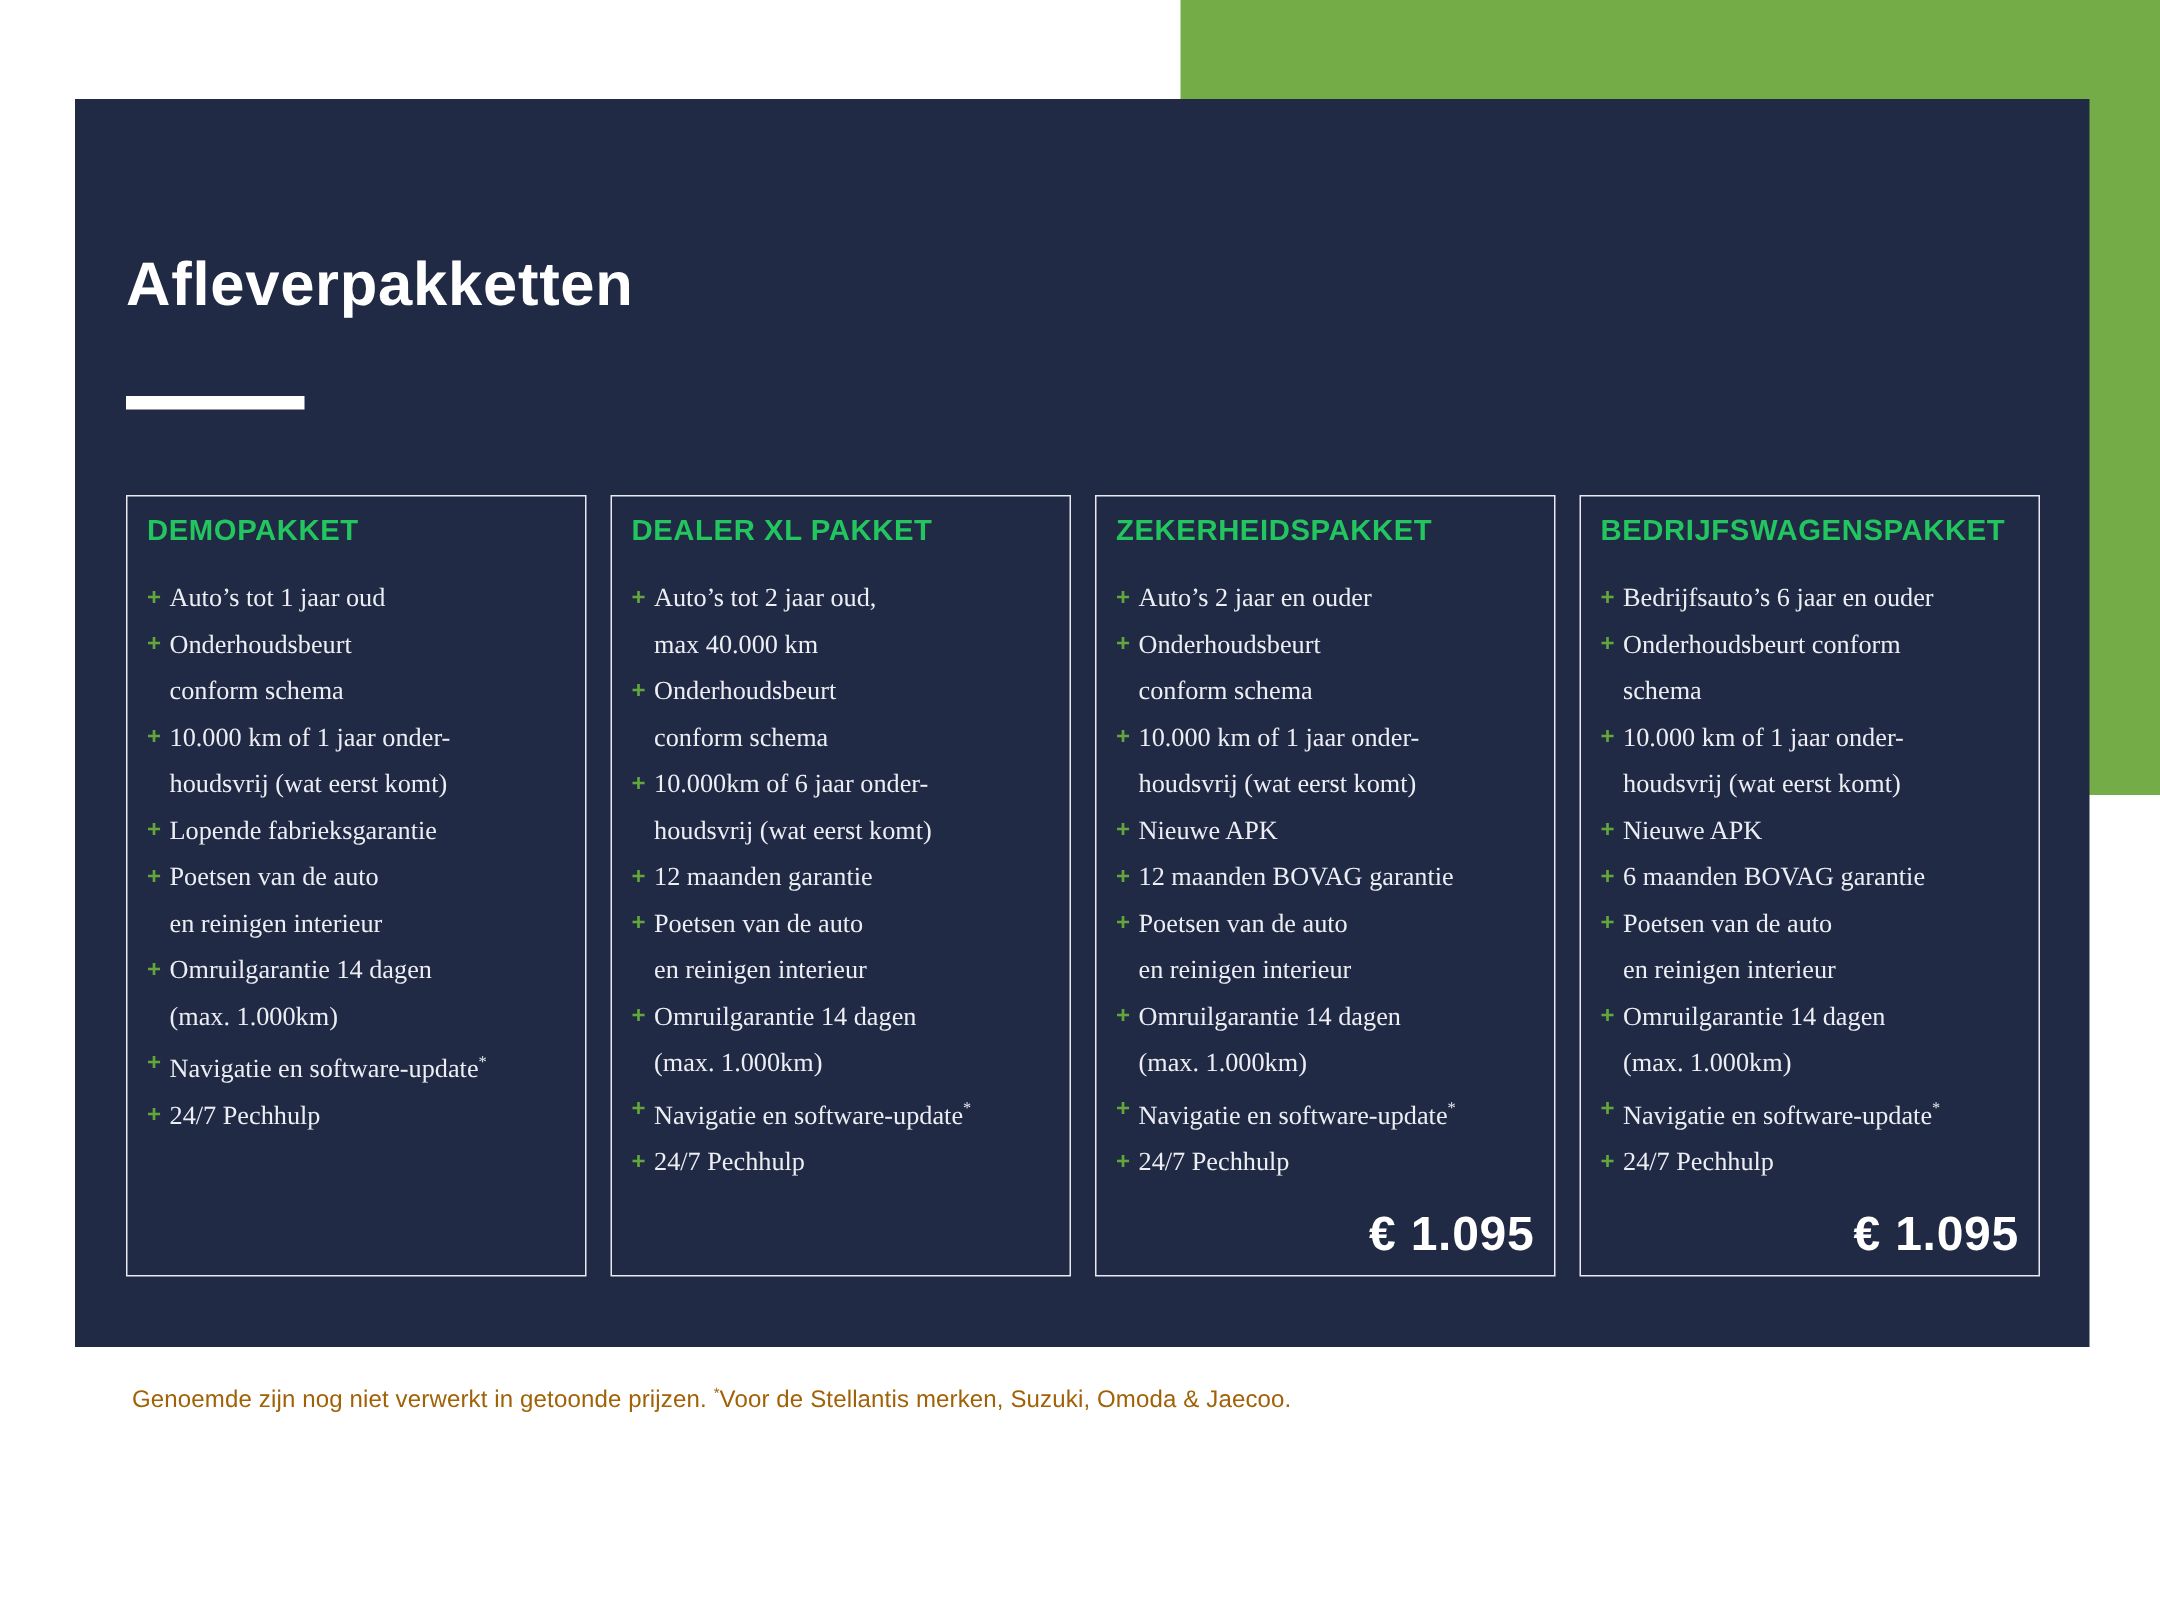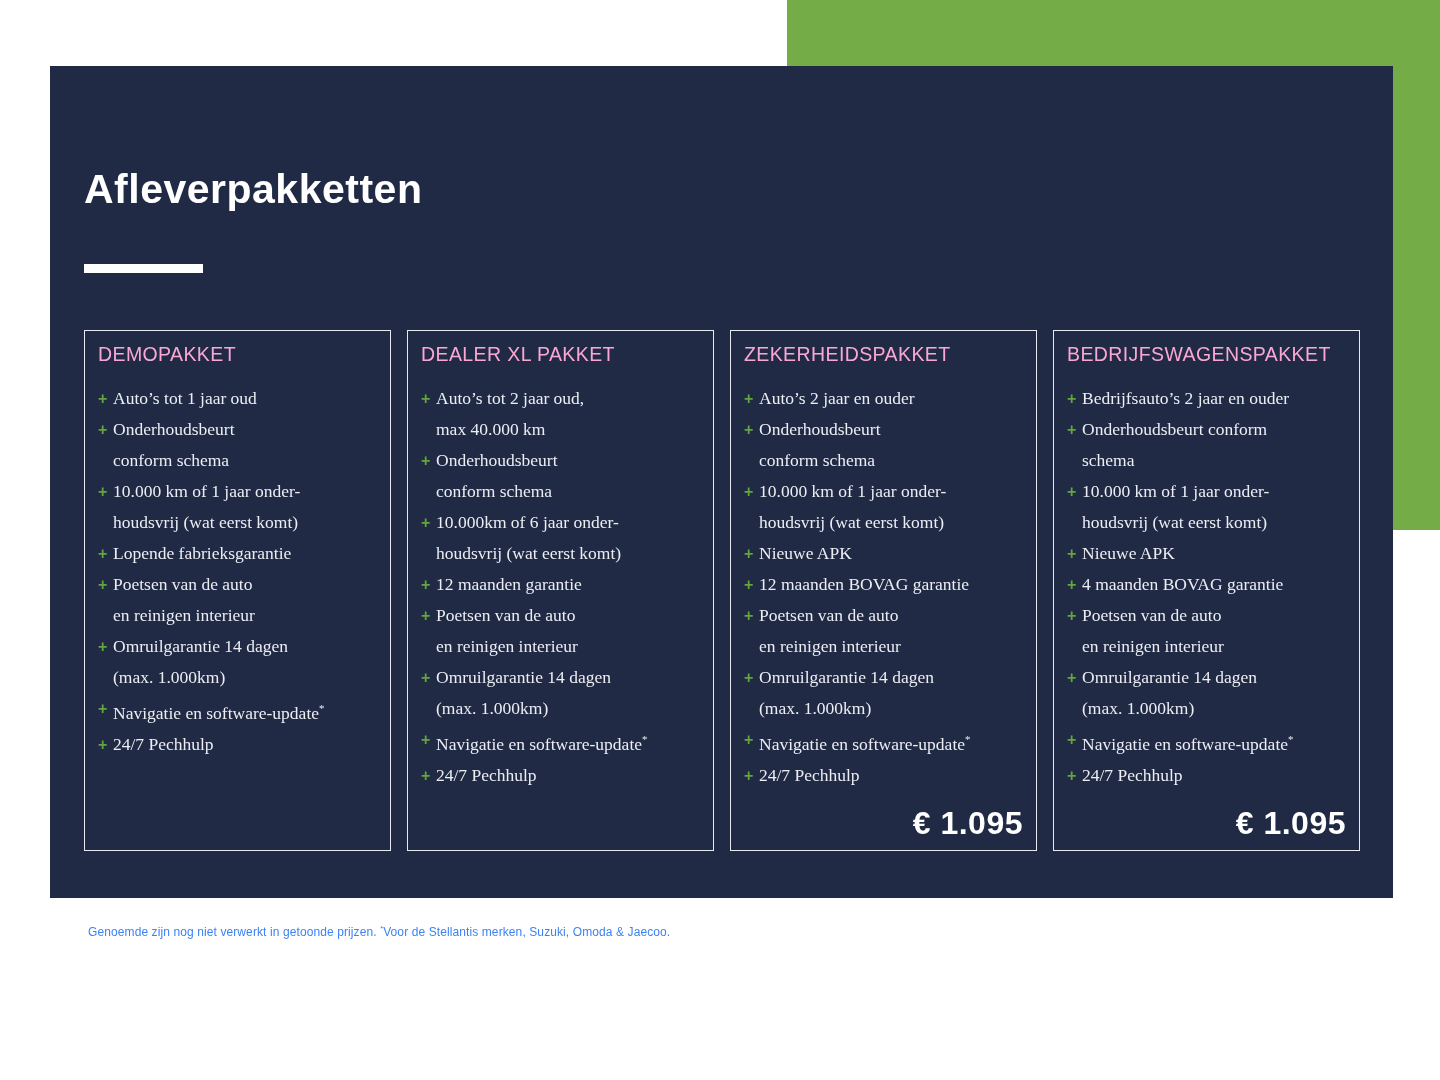--- a/index.html
+++ b/index.html
@@ -23,40 +23,40 @@
     position:absolute; left:34px; top:198px; width:119px; height:9px; background:#ffffff;
   }
   .cards {
     position:absolute; left:34px; top:264px; display:flex; gap:16px;
   }
   .card {
     width:307px; height:521px; box-sizing:border-box;
     border:1.5px solid #E7EAF0; padding:12px 13px 0 13px;
   }
   .card-title {
-    margin:0; font-size:19.5px; font-weight:400; color:#f9a8d4; letter-spacing:0.4px;
+    margin:0; font-size:19.5px; font-weight:700; color:#22c55e; letter-spacing:0.4px;
   }
   .items {
     list-style:none; margin:17px 0 0 0; padding:0;
     font-size:17.5px; line-height:31px; color:#ECEEF4;
   }
   .items li { position:relative; padding-left:15px; }
   .plus {
     position:absolute; left:0; top:0;
     color:var(--plus,#63A63E); font-weight:700; font-size:16px;
   }
   .item-text { white-space:pre-line;font-family:Liberation Serif, serif; }
   sup.star { font-size:62%; }
   .price {
     margin-top:14px; text-align:right;
     font-size:32px; font-weight:700; color:#ffffff; letter-spacing:0.5px;
   }
   .footnote {
     position:absolute; left:88px; top:924px; margin:0;
-    font-size:12px; color:#3b82f6; letter-spacing:0.1px;
+    font-size:16px; color:#a16207; letter-spacing:0.1px;
   }
 </style>
 </head>
 <body>
 
 <div class="stage">
   <div class="green-block"></div>
   <div class="panel">
     <h1 class="title">Afleverpakketten</h1>
     <div class="underline"></div>
@@ -114,27 +114,27 @@
 (max. 1.000km)</span></li>
             <li><span class="plus">+</span><span class="item-text">Navigatie en software-update<sup class="star">*</sup></span></li>
             <li><span class="plus">+</span><span class="item-text">24/7 Pechhulp</span></li>
           </ul>
     <div class="price">€ 1.095</div>
   </section>
 
   <section class="card">
     <h2 class="card-title">BEDRIJFSWAGENSPAKKET</h2>
     <ul class="items">
-            <li><span class="plus">+</span><span class="item-text">Bedrijfsauto’s 2 jaar en ouder</span></li>
+            <li><span class="plus">+</span><span class="item-text">Bedrijfsauto’s 6 jaar en ouder</span></li>
             <li><span class="plus">+</span><span class="item-text">Onderhoudsbeurt conform
 schema</span></li>
             <li><span class="plus">+</span><span class="item-text">10.000 km of 1 jaar onder-
 houdsvrij (wat eerst komt)</span></li>
             <li><span class="plus">+</span><span class="item-text">Nieuwe APK</span></li>
-            <li><span class="plus">+</span><span class="item-text">4 maanden BOVAG garantie</span></li>
+            <li><span class="plus">+</span><span class="item-text">6 maanden BOVAG garantie</span></li>
             <li><span class="plus">+</span><span class="item-text">Poetsen van de auto
 en reinigen interieur</span></li>
             <li><span class="plus">+</span><span class="item-text">Omruilgarantie 14 dagen
 (max. 1.000km)</span></li>
             <li><span class="plus">+</span><span class="item-text">Navigatie en software-update<sup class="star">*</sup></span></li>
             <li><span class="plus">+</span><span class="item-text">24/7 Pechhulp</span></li>
           </ul>
     <div class="price">€ 1.095</div>
   </section>
 </div>

